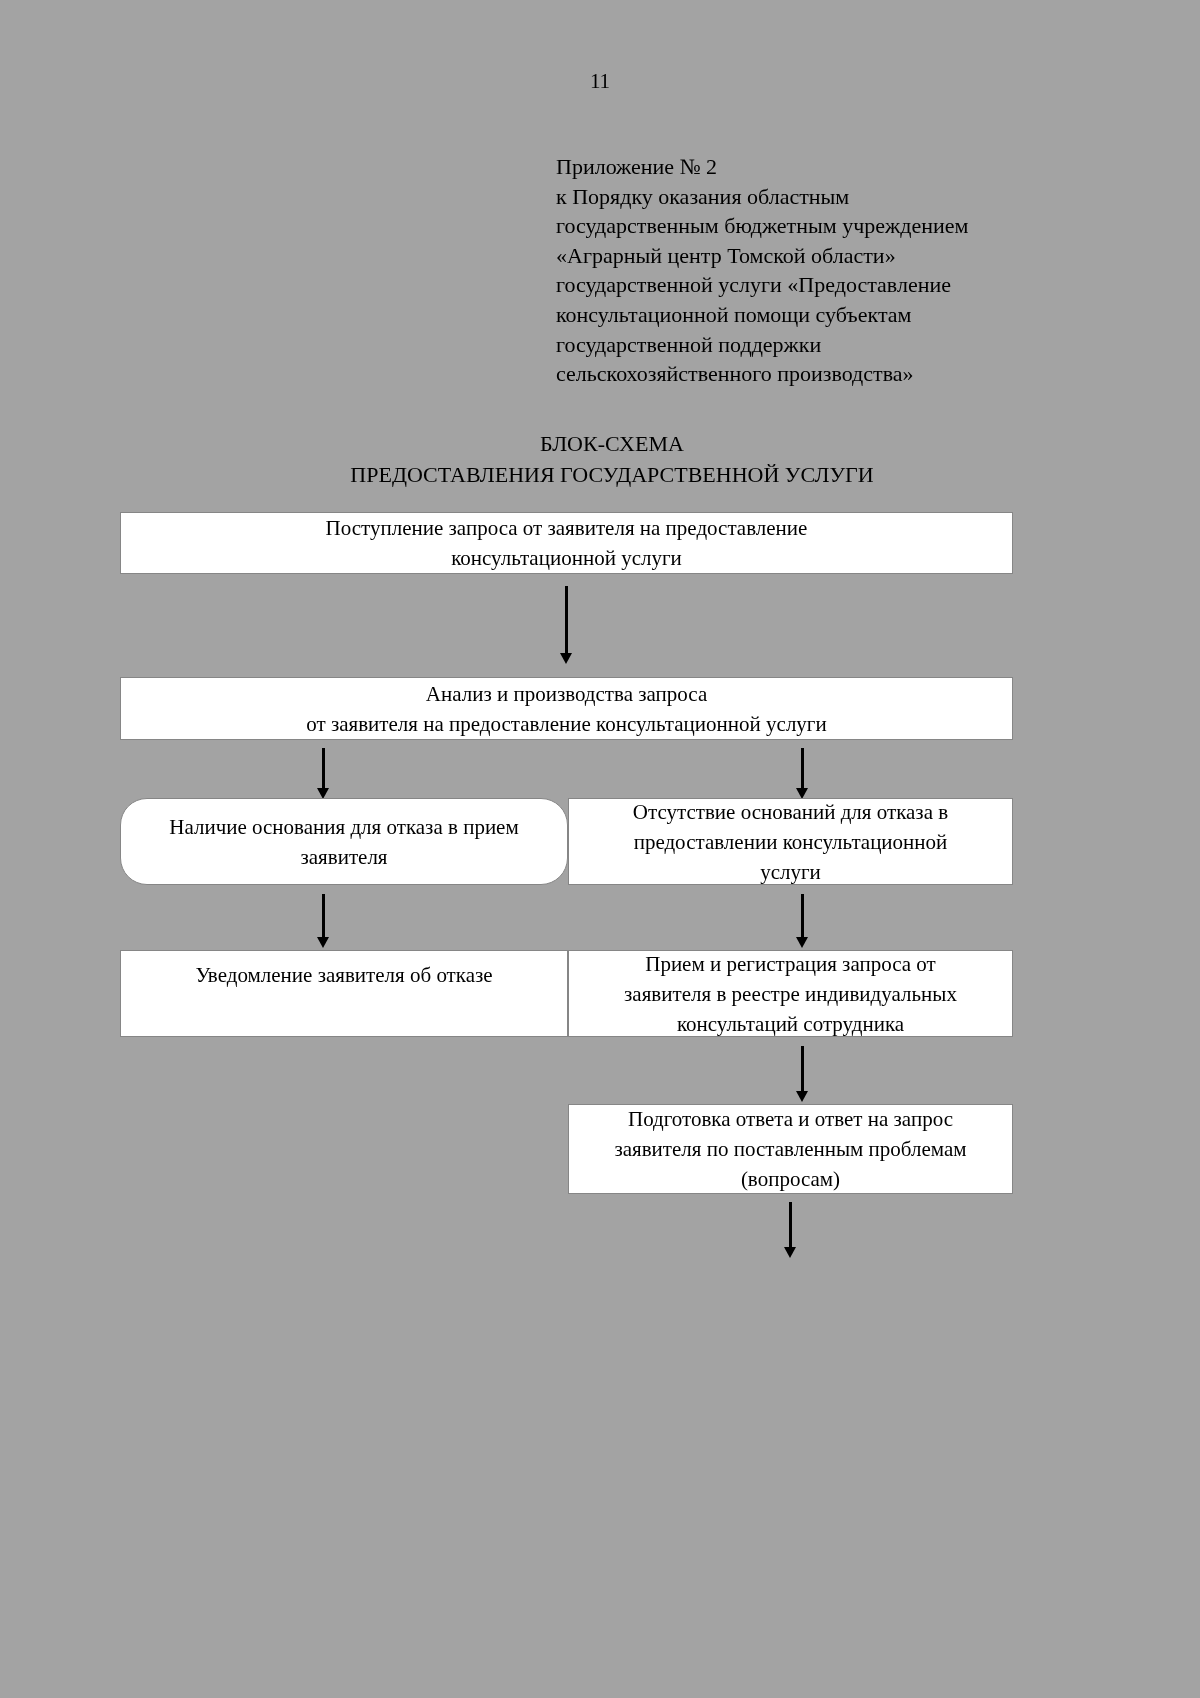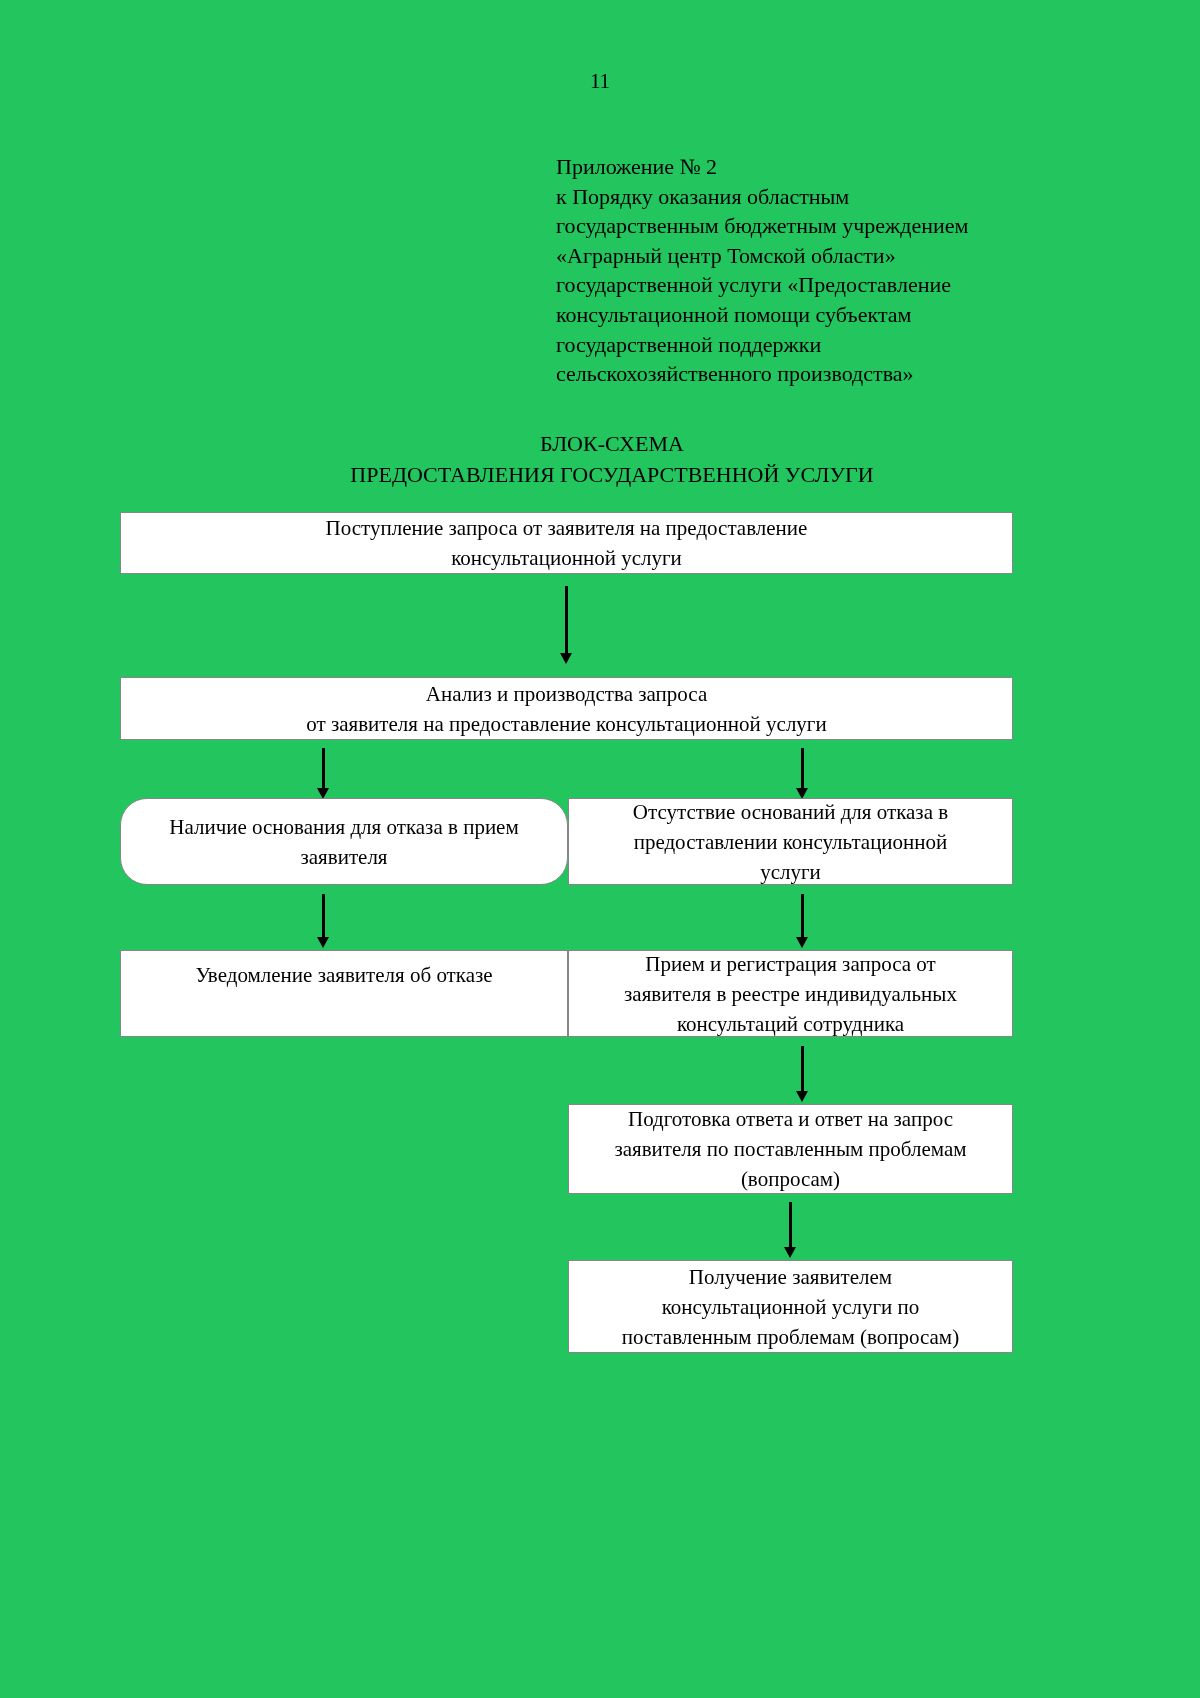--- a/index.html
+++ b/index.html
@@ -12,21 +12,21 @@
     height: 1698px;
     position: relative;
     font-family: "Liberation Serif", "DejaVu Serif", serif;
     color: #000000;
     overflow: hidden;
   }
 
   .page {
     position: absolute;
     inset: 0;
-    background: #22c55e;
+    background: #a3a3a3;
   }
 
   
   .page-number {
     position: absolute;
     top: 68px;
     left: 0;
     width: 1200px;
     text-align: center;
     font-size: 21px;
@@ -207,22 +207,15 @@
         <span class="bt">заявителя по поставленным проблемам</span>
         <span class="bt">(вопросам)</span>
       </span>
     </div>
 
     <div class="fc-arrow" style="left:783px; top:1202px; height:56px;">
       <div class="shaft" style="height:45px;"></div>
       <div class="head" style="top:45px;"></div>
     </div>
 
-    <div class="fc-box" style="left:568px; top:1260px; width:445px; height:93px;">
-      <span>
-        <span class="bt">Получение заявителем</span>
-        <span class="bt">консультационной услуги по</span>
-        <span class="bt">поставленным проблемам (вопросам)</span>
-      </span>
-    </div>
 
   </div>
 </div>
 
 </body></html>

